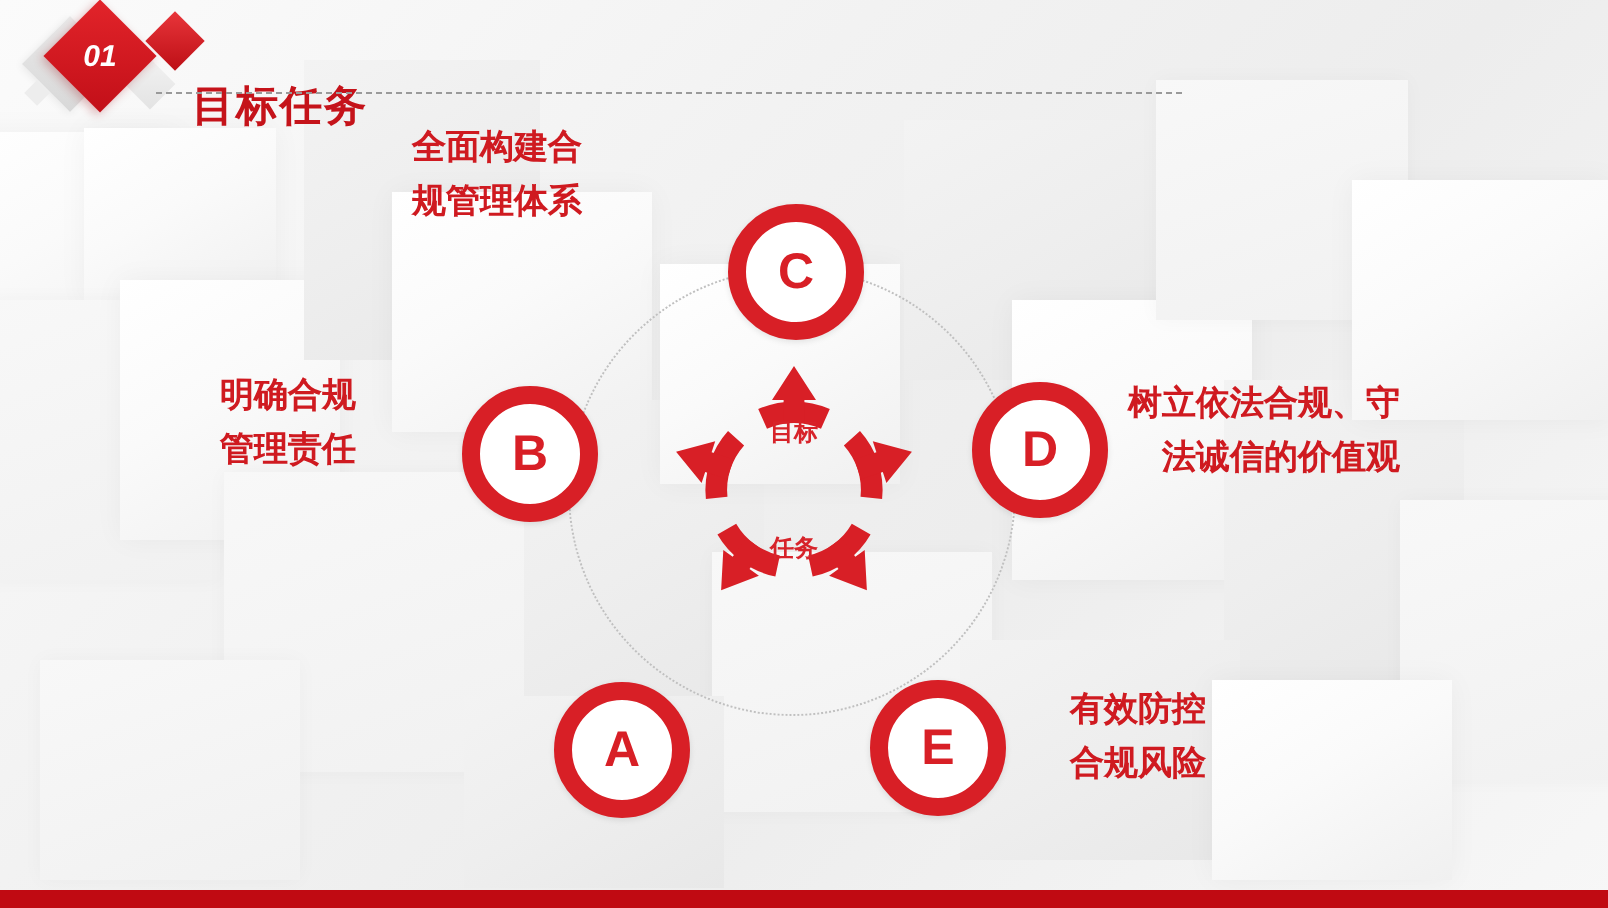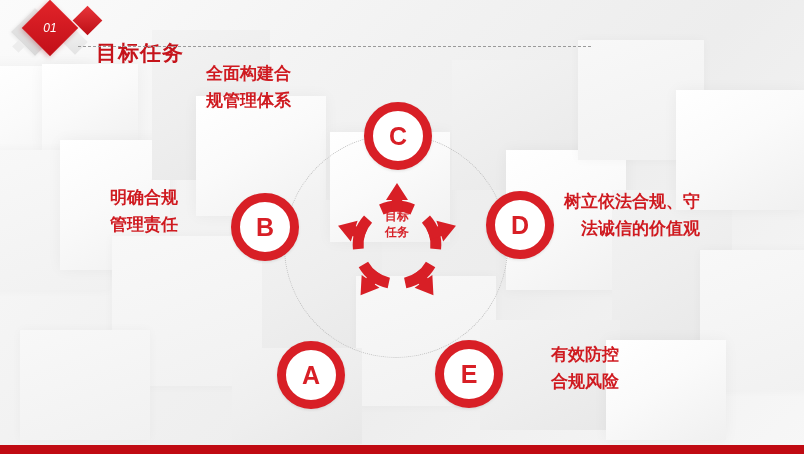--- a/index.html
+++ b/index.html
@@ -60,22 +60,22 @@
   }
   .dia-gray-sm2 {
     left: 14px; top: 42px; width: 9px; height: 9px;
     background: #ededed;
   }
   .dia-num {
     position: absolute;
     left: 30px; top: 8px; width: 40px; height: 40px;
     display: flex; align-items: center; justify-content: center;
     color: #ffffff;
-    font-size: 12px;
-    font-weight: normal;
+    font-size: 15px;
+    font-weight: bold;
     font-style: italic;
     letter-spacing: 0px;
   }
   .header-title {
     position: absolute;
     left: 96px; top: 15px;
     font-size: 21px;
     font-weight: bold;
     color: #c5131a;
     letter-spacing: 1px;
@@ -101,21 +101,21 @@
 
   .hub { position: absolute; left: 104px; top: 92px; width: 130px; height: 130px; }
   .hub-core {
     position: absolute;
     left: 28px; top: 28px;
     width: 74px; height: 74px;
     border-radius: 50%;
     display: flex;
     flex-direction: column;
     align-items: center;
-    justify-content: flex-start;
+    justify-content: space-between;
     color: #d7232a;
     font-size: 12px;
     font-weight: bold;
     line-height: 16px;
   }
 
   .node {
     position: absolute;
     width: 68px; height: 68px;
     border-radius: 50%;
@@ -142,21 +142,21 @@
     color: #cf1a20;
     font-size: 17px;
     font-weight: bold;
     line-height: 27px;
     white-space: pre-line;
   }
   .cap-C { left: 206px; top: 60px; text-align: left; }
   .cap-B { left: 110px; top: 184px; text-align: center; }
   .cap-A { left: 44px;  top: 313px; text-align: left; }
   .cap-D { left: 564px; top: 188px; text-align: right; }
-  .cap-E { left: 535px; top: 341px; text-align: left; margin-left: 16px; }
+  .cap-E { left: 535px; top: 341px; text-align: left; }
 
   
   .bottom-bar {
     position: absolute;
     left: 0; bottom: 0;
     width: 804px; height: 9px;
     background: #c00a12;
   }
 </style>
 </head>

